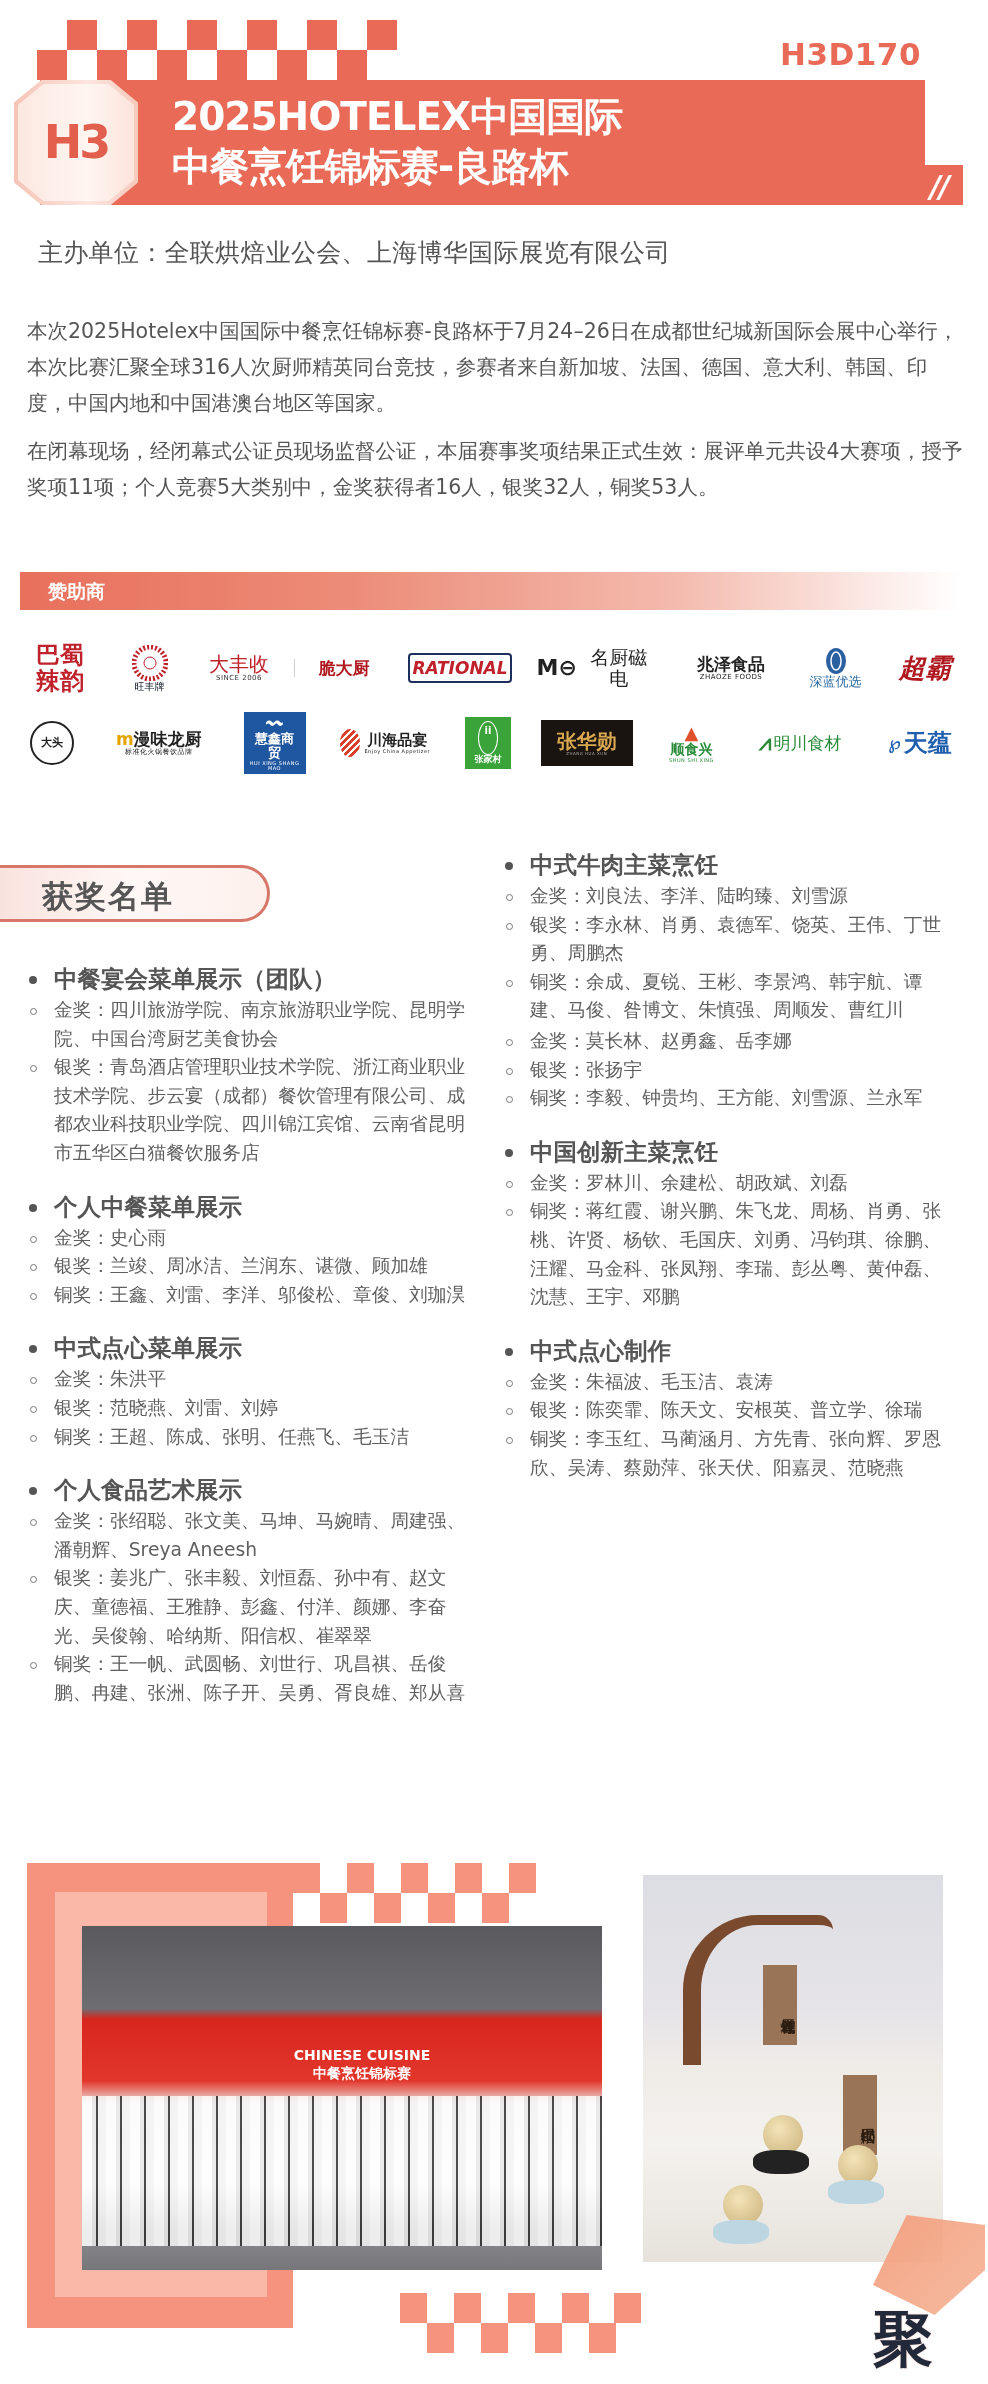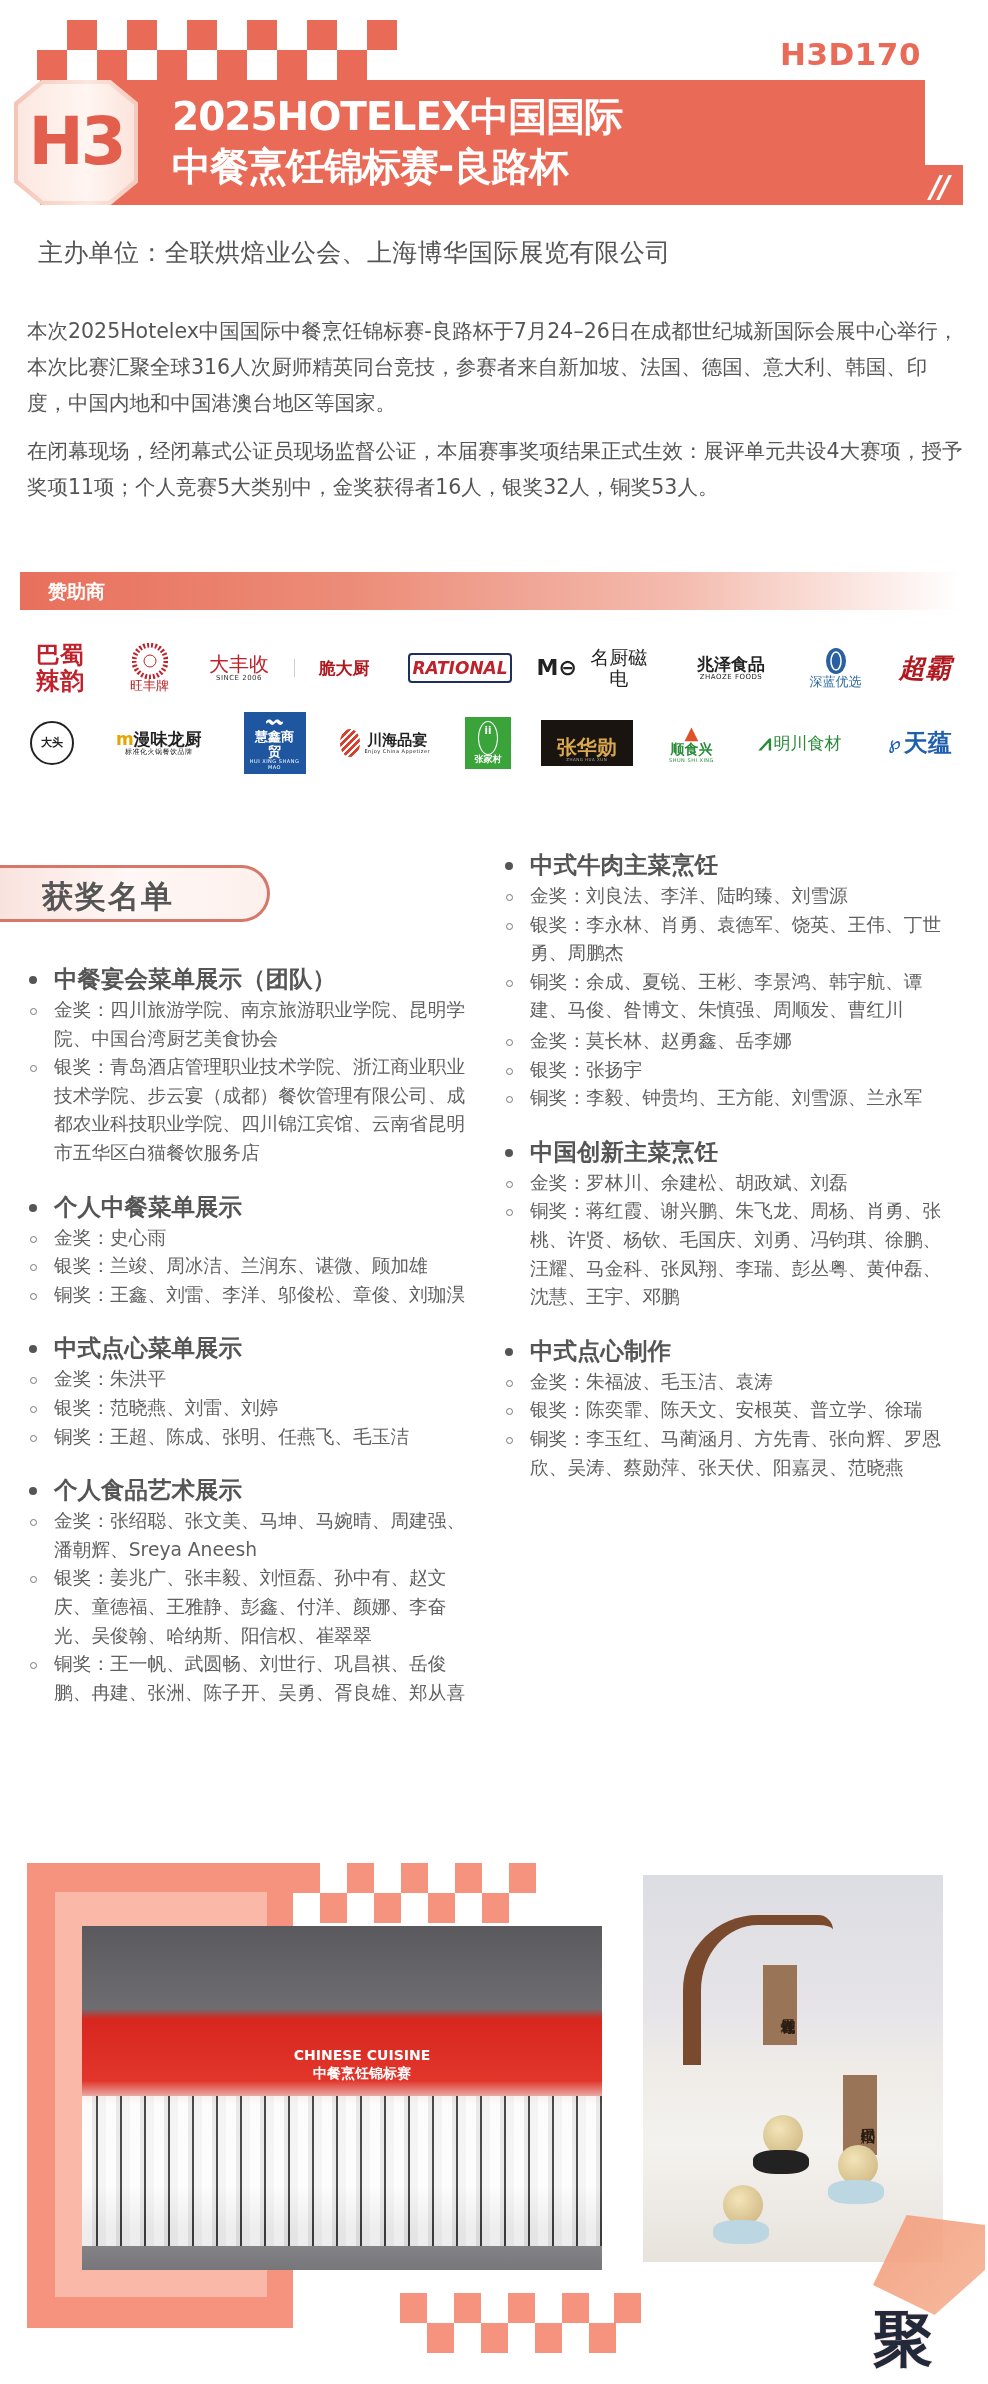--- a/index.html
+++ b/index.html
@@ -10,35 +10,35 @@
   .header { position: absolute; left: 0; top: 0; width: 988px; height: 215px; }
   .checker { position: absolute; width: 30px; height: 30px; background: #E96A57; }
   .banner { position: absolute; left: 40px; top: 80px; width: 885px; height: 125px; background: #E96A57; }
   .banner-notch { position: absolute; left: 920px; top: 165px; width: 43px; height: 40px; background: #E96A57; }
   .notch-mark { position: absolute; left: 930px; top: 172px; color: #ffffff; font-family: "DejaVu Sans", sans-serif; font-weight: bold; font-style: italic; font-size: 30px; line-height: 30px; letter-spacing: -2px; }
   .code-label { position: absolute; left: 780px; top: 36px; font-family: "DejaVu Sans", sans-serif; font-weight: bold; font-size: 31px; color: #E96A57; letter-spacing: 0.5px; }
   .octagon { position: absolute; left: 14px; top: 80px; width: 124px; height: 125px; background: linear-gradient(90deg, #F6C4B7 0%, #FBE6DE 60%, #F6C9BC 100%);
     clip-path: polygon(22% 0, 78% 0, 100% 18%, 100% 82%, 78% 100%, 22% 100%, 0 82%, 0 18%); }
   .octagon-inner { position: absolute; left: 18px; top: 84px; width: 116px; height: 117px; background: linear-gradient(90deg, #FCE8E1 0%, #FFF5F1 60%, #FCE4DC 100%);
     clip-path: polygon(22% 0, 78% 0, 100% 18%, 100% 82%, 78% 100%, 22% 100%, 0 82%, 0 18%); }
-  .octagon-text { position: absolute; left: 20px; top: 112px; width: 112px; text-align: center; font-family: "DejaVu Sans", sans-serif; font-weight: bold; font-size: 66px; line-height: 60px; color: #E25F4D; letter-spacing: -3px; }
+  .octagon-text { position: absolute; left: 20px; top: 112px; width: 112px; text-align: center; font-family: "DejaVu Sans", sans-serif; font-weight: bold; font-size: 46px; line-height: 60px; color: #E25F4D; letter-spacing: -3px; }
   .title { position: absolute; left: 172px; top: 92px; color: #ffffff; font-family: "DejaVu Sans", sans-serif; font-weight: bold; font-size: 39px; line-height: 50px; letter-spacing: -1px; }
 
   
   .organizer { position: absolute; left: 30px; top: 236px; font-size: 25px; color: #555555; letter-spacing: 0.3px; margin-left: 8px; }
   .intro { position: absolute; left: 27px; top: 313px; width: 940px; font-size: 20.5px; line-height: 36px; color: #555555; }
   .intro p { margin-bottom: 12px; }
 
   
   .sponsor-bar { position: absolute; left: 20px; top: 572px; width: 940px; height: 38px; background: linear-gradient(90deg, #E8705C 0%, #EC8C78 35%, #F4BBAE 70%, #FFFFFF 100%); }
   .sponsor-bar-label { position: absolute; left: 28px; top: 5px; font-size: 19px; font-weight: bold; color: #ffffff; line-height: 28px; }
   .logo-row { position: absolute; left: 30px; width: 930px; height: 80px; display: flex; align-items: center; justify-content: space-between; }
   .logo { display: flex; flex-direction: column; align-items: center; justify-content: center; font-weight: bold; line-height: 1.1; text-align: center; }
   .logo .sub { font-size: 7px; font-weight: normal; letter-spacing: 0.5px; }
-  .logo-box { padding: 4px 6px; justify-content: flex-end; }
+  .logo-box { padding: 4px 6px; }
 
   
   .awards-pill { position: absolute; left: -10px; top: 865px; width: 280px; height: 57px; border-radius: 0 30px 30px 0; border: 3px solid #D7776A; border-left: none;
     background: linear-gradient(90deg, #F9E1DC 0%, #FFF8F6 50%, #FDF0EC 100%); }
   .awards-pill-label { position: absolute; left: 52px; top: 8px; font-size: 31px; font-weight: bold; color: #555555; letter-spacing: 2px; }
 
   .col { position: absolute; width: 440px; }
   .col-left { left: 27px; top: 962px; }
   .col-right { left: 503px; top: 848px; }
   .cat { margin-bottom: 22px; }
@@ -108,21 +108,21 @@
 
 <div class="sponsor-bar">
   <span class="sponsor-bar-label">赞助商</span>
 </div>
 
 <div class="logo-row" style="top:628px;">
   <div class="logo" style="color:#C0222C;font-size:24px;width:60px;">
     <span>巴蜀</span>
     <span>辣韵</span>
   </div>
-  <div class="logo" style="color:#b91c1c;font-size:13px;width:70px;">
+  <div class="logo" style="color:#0f172a;font-size:10px;width:70px;">
     <svg width="36" height="36" viewBox="0 0 36 36">
       <circle cx="18" cy="18" r="16" fill="none" stroke="#C0222C" stroke-width="5" stroke-dasharray="2 2"></circle>
       <circle cx="18" cy="18" r="6" fill="#fff" stroke="#C0222C" stroke-width="1"></circle>
     </svg>
     <span style="font-weight:normal;">旺丰牌</span>
   </div>
   <div class="logo" style="color:#C0222C;font-size:20px;font-weight:normal;width:60px;">
     <span>大丰收</span>
     <span class="sub" style="color:#333;">SINCE 2006</span>
   </div>

